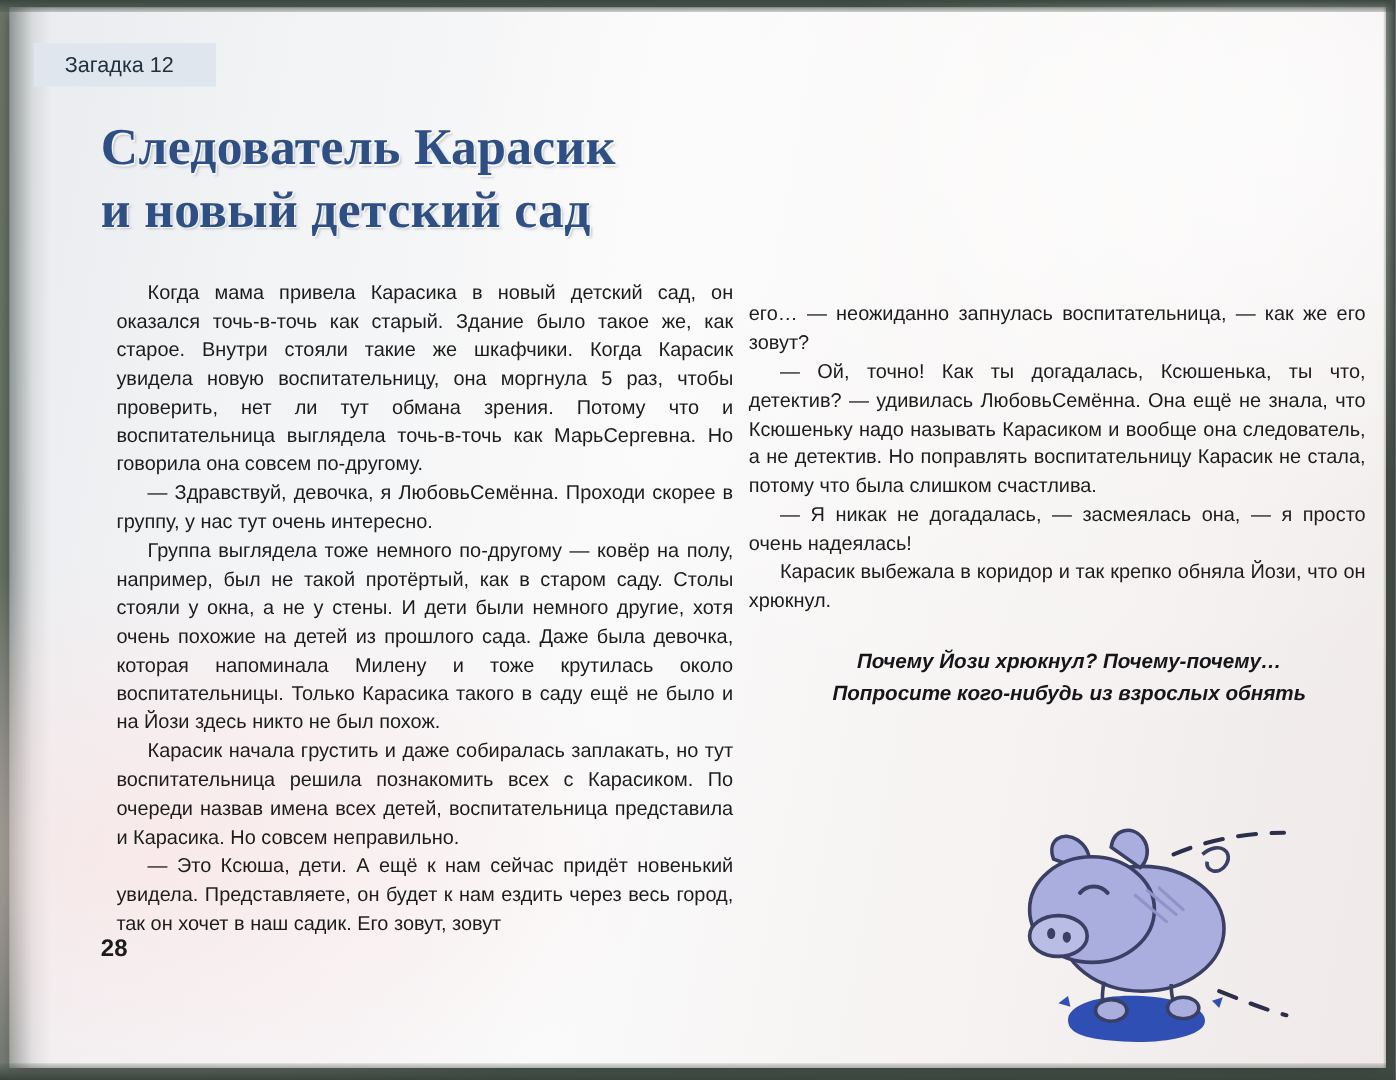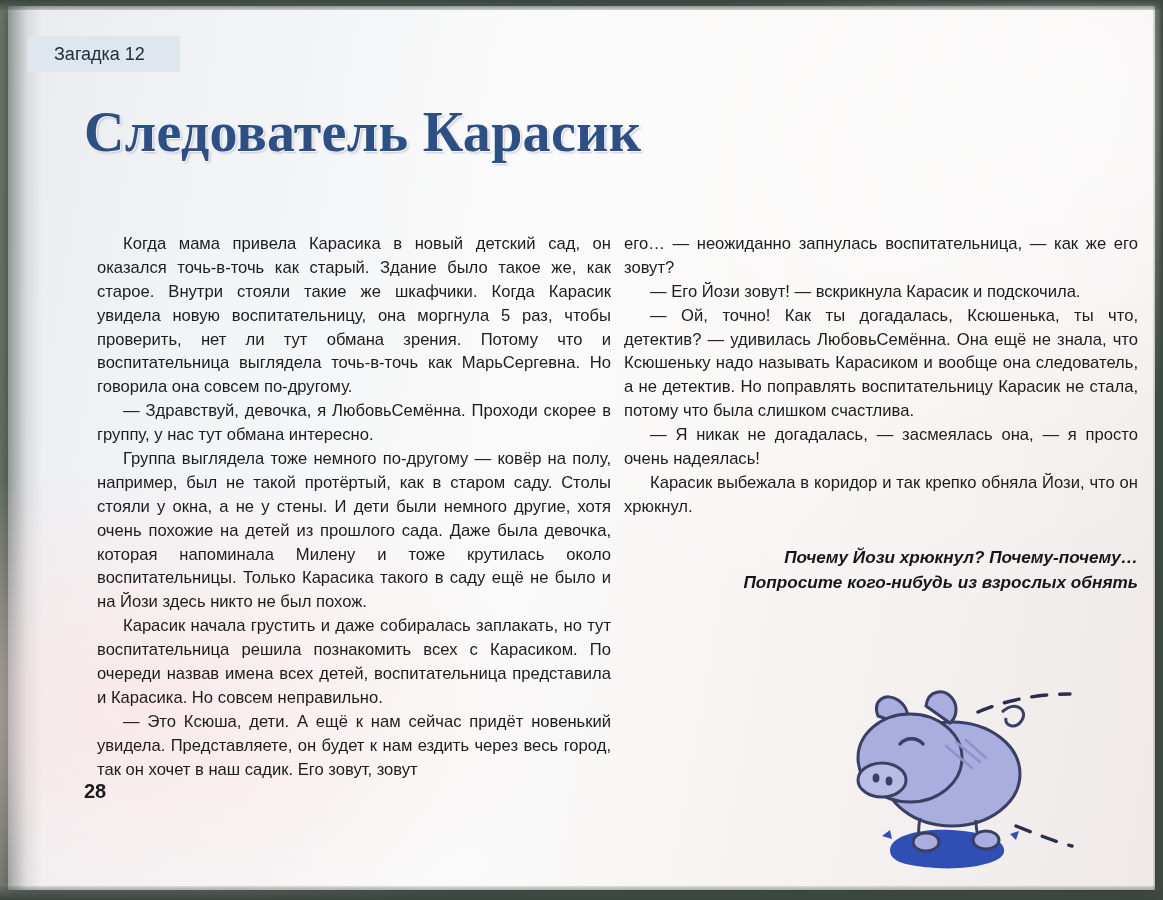--- a/index.html
+++ b/index.html
@@ -89,21 +89,21 @@
     font-family: "Liberation Sans", sans-serif;
   }
   
   .title {
     position: absolute;
     left: 84px;
     top: 98px;
     width: 700px;
     font-family: "Liberation Serif", serif;
     font-weight: bold;
-    font-size: 56px;
+    font-size: 43px;
     line-height: 1.22;
     color: #2e4f84;
     letter-spacing: 0.3px;
     text-shadow: 1px 1px 0 rgba(255,255,255,0.8), 2px 2px 2px rgba(60,70,110,0.25);
   }
   .title .line2 { display: block; }
 
   
   .col {
     position: absolute;
@@ -114,30 +114,30 @@
     line-height: 1.44;
     color: #1c1c1c;
     text-align: justify;
   }
   .col.left  { left: 84px; margin-left: 13px; }
   .col.right { left: 624px; }
   .col p {
     margin: 0;
     text-indent: 26px;
   }
-  .col p.noindent { text-indent: 0; }
+  .col p.noindent { text-indent: 0; margin-top: 18px; }
   .col p.dialog { text-indent: 26px; }
 
   .question {
     margin-top: 26px;
     font-style: italic;
     font-weight: bold;
     font-size: 17.2px;
     line-height: 1.5;
-    text-align: right;
+    text-align: center;
     text-indent: 0;
     color: #15151a;
     margin-left: 20px;
   }
   .question span { display: block; }
 
   .folio {
     position: absolute;
     left: 84px;
     top: 780px;
@@ -164,33 +164,33 @@
   <div class="gutter"></div>
   <div class="glare"></div>
   <div class="glare2"></div>
 
   <div class="riddle-tag">
     <span>Загадка 12</span>
   </div>
 
   <div class="title">
     <span class="line1">Следователь Карасик</span>
+    <span class="line2">и новый детский сад</span>
   </div>
 
   <div class="col left">
     <p>Когда мама привела Карасика в новый детский сад, он оказался точь-в-точь как старый. Здание было такое же, как старое. Внутри стояли такие же шкафчики. Когда Карасик увидела новую воспитательницу, она моргнула 5 раз, чтобы проверить, нет ли тут обмана зрения. Потому что и воспитательница выглядела точь-в-точь как МарьСергевна. Но говорила она совсем по-другому.</p>
-    <p class="dialog">— Здравствуй, девочка, я ЛюбовьСемённа. Проходи скорее в группу, у нас тут обмана интересно.</p>
+    <p class="dialog">— Здравствуй, девочка, я ЛюбовьСемённа. Проходи скорее в группу, у нас тут очень интересно.</p>
     <p>Группа выглядела тоже немного по-другому — ковёр на полу, например, был не такой протёртый, как в старом саду. Столы стояли у окна, а не у стены. И дети были немного другие, хотя очень похожие на детей из прошлого сада. Даже была девочка, которая напоминала Милену и тоже крутилась около воспитательницы. Только Карасика такого в саду ещё не было и на Йози здесь никто не был похож.</p>
     <p>Карасик начала грустить и даже собиралась заплакать, но тут воспитательница решила познакомить всех с Карасиком. По очереди назвав имена всех детей, воспитательница представила и Карасика. Но совсем неправильно.</p>
     <p class="dialog">— Это Ксюша, дети. А ещё к нам сейчас придёт новенький увидела. Представляете, он будет к нам ездить через весь город, так он хочет в наш садик. Его зовут, зовут</p>
   </div>
 
   <div class="col right">
     <p class="noindent">его… — неожиданно запнулась воспитательница, — как же его зовут?</p>
-    <p class="dialog">— Его Йози зовут! — вскрикнула Карасик и подскочила.</p>
     <p class="dialog">— Ой, точно! Как ты догадалась, Ксюшенька, ты что, детектив? — удивилась ЛюбовьСемённа. Она ещё не знала, что Ксюшеньку надо называть Карасиком и вообще она следователь, а не детектив. Но поправлять воспитательницу Карасик не стала, потому что была слишком счастлива.</p>
     <p class="dialog">— Я никак не догадалась, — засмеялась она, — я просто очень надеялась!</p>
     <p>Карасик выбежала в коридор и так крепко обняла Йози, что он хрюкнул.</p>
 
     <div class="question">
       <span>Почему Йози хрюкнул? Почему-почему…</span>
       <span>Попросите кого-нибудь из взрослых обнять</span>
     </div>
   </div>
 

